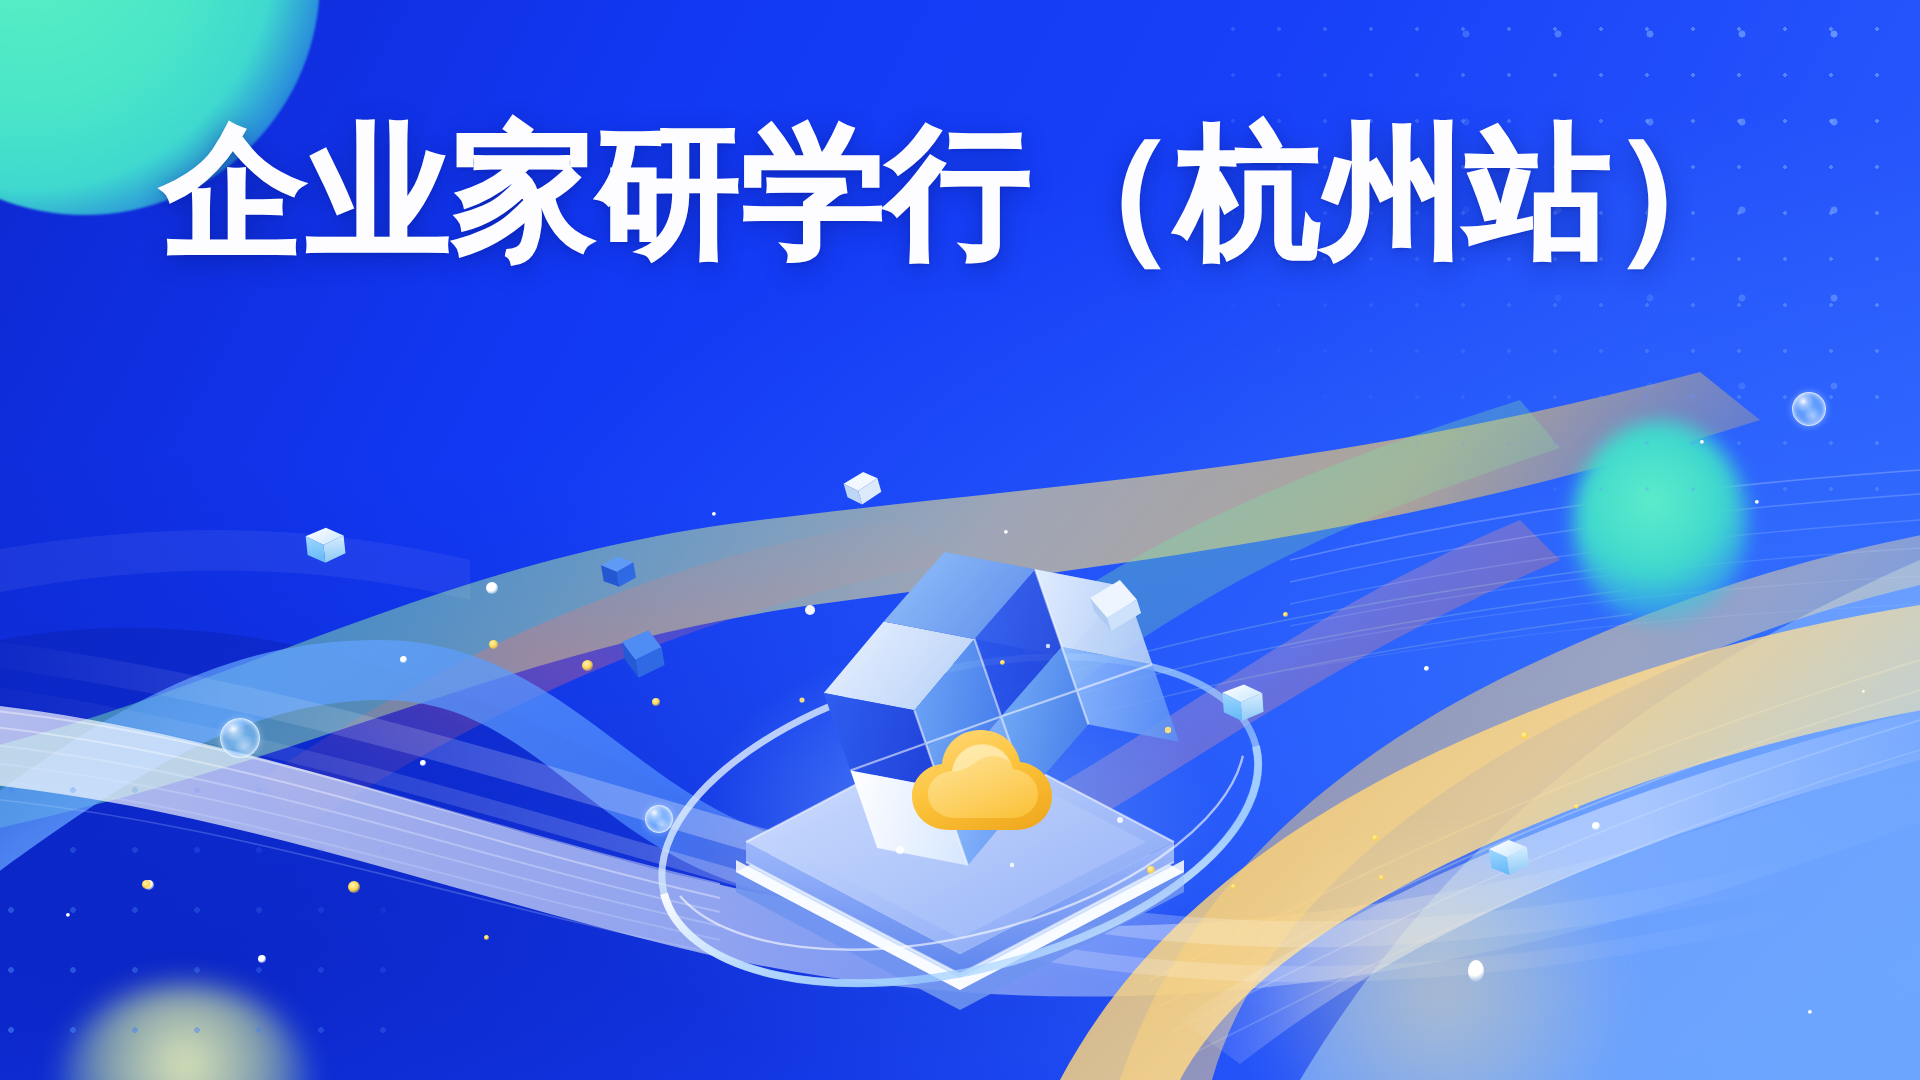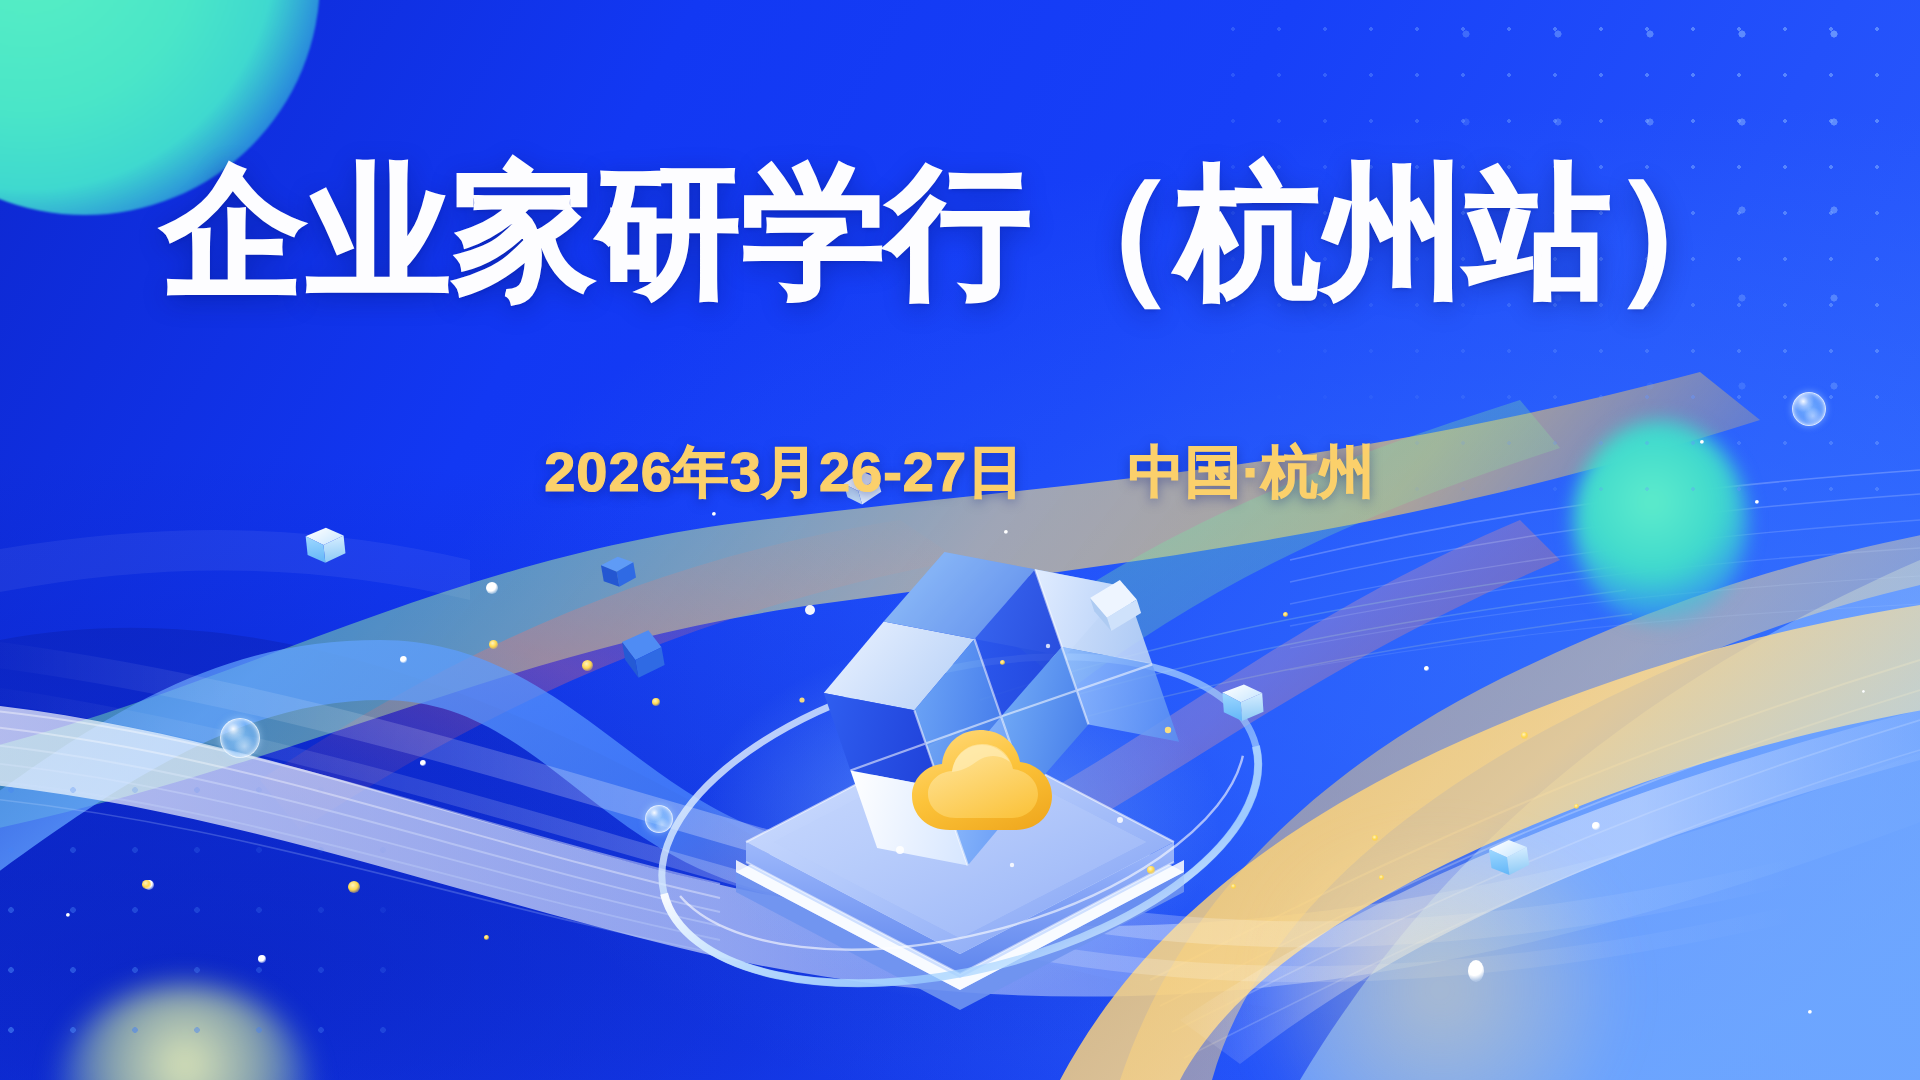--- a/index.html
+++ b/index.html
@@ -79,21 +79,20 @@
   .ribbons svg{position:absolute; left:0; top:0;}
 
   
   .title{
     position:absolute; left:50%; top:120px; transform:translateX(-50%);
     white-space:nowrap;
     font-family:"Liberation Sans","DejaVu Sans",sans-serif;
     font-size:143px; font-weight:700; letter-spacing:2px;
     color:#fdfdff; line-height:1;
     text-shadow:0 6px 26px rgba(5,20,120,.45), 0 2px 4px rgba(5,20,120,.35);
-    margin-top:40px;
     -webkit-text-stroke:3px #fdfdff;
   }
   .subrow{
     position:absolute; left:50%; top:435px; transform:translateX(-50%);
     display:flex; align-items:center; gap:104px; white-space:nowrap;
   }
   .sub-date, .sub-place{
     font-family:"Liberation Sans","DejaVu Sans",sans-serif;
     font-size:56px; font-weight:700; letter-spacing:1px;
     color:#fbd06b;
@@ -491,18 +490,14 @@
       <g transform="translate(842,478) rotate(-16) scale(1.0)">
         <path d="M0,6 L22,0 L34,10 L12,17 Z" fill="#f2f8ff"></path>
         <path d="M12,17 L34,10 L34,24 L12,31 Z" fill="#dbe9fb"></path>
         <path d="M0,6 L12,17 L12,31 L0,20 Z" fill="#bcd6f3"></path>
       </g>
     </svg>
   </div>
 
   <h1 class="title">企业家研学行（杭州站）</h1>
 
-  <div class="subrow">
-    <span class="sub-date">2026年3月26-27日</span>
-    <span class="sub-place">中国·杭州</span>
-  </div>
 
 </div>
 
 </body></html>

